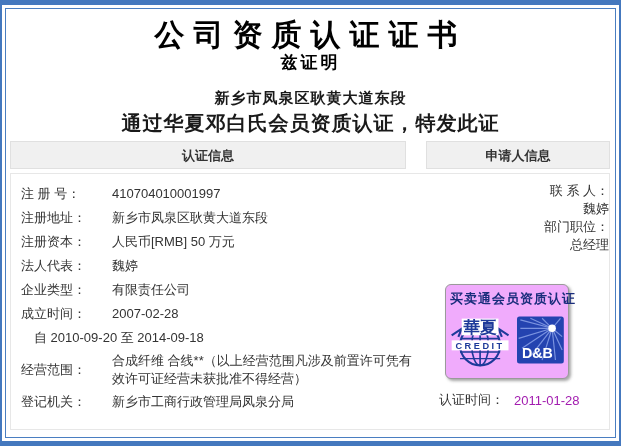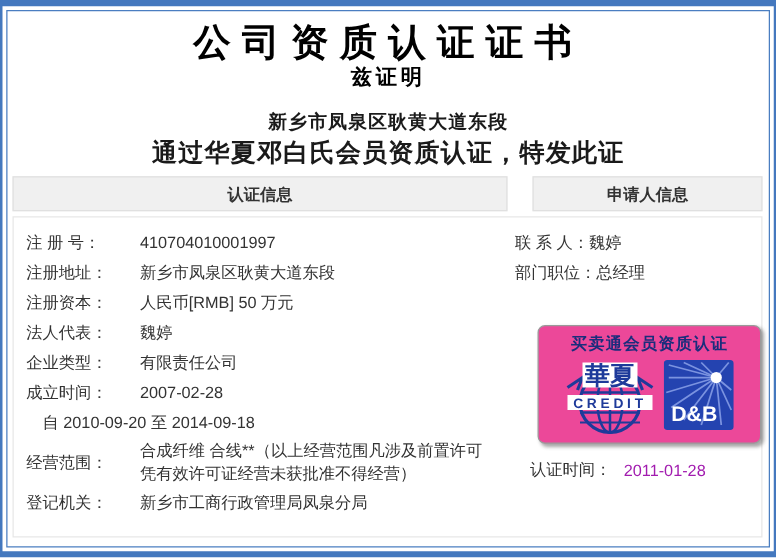--- a/index.html
+++ b/index.html
@@ -23,24 +23,24 @@
   .th.left{width:396px;}
   .th.right{flex:1;}
   .tbody{box-sizing:border-box;margin-top:4px;border:1px solid #e7e7e7;display:flex;height:257px;}
   .col-left{box-sizing:border-box;width:402px;padding:8px 0 0 10px;}
   .col-right{box-sizing:border-box;flex:1;padding:8px 0 0 14px;}
 
   .row{display:flex;align-items:center;min-height:24px;font-size:13px;color:#333;}
   .row .lbl{width:78px;flex:none;}
   .row .val{flex:1;padding-left:13px;line-height:18px;}
   .row.tall{min-height:40px;}
-  .r-row{display:flex;align-items:center;min-height:24px;font-size:13px;color:#333;}
+  .r-row{display:flex;align-items:flex-end;min-height:24px;font-size:13px;color:#333;flex-direction:column;}
   .r-row .val{padding-left:0;}
 
-  .badge{box-sizing:border-box;width:179px;margin:30px auto 0 18px;background:#ec4899;
+  .badge{box-sizing:border-box;width:124px;margin:30px auto 0 18px;background:#f0abfc;
     border:1px solid #9a9a9a;border-radius:6px;box-shadow:2px 2px 3px rgba(60,60,60,.45);
     padding:5px 4px 6px 4px;}
   .badge-title{text-align:center;font-weight:bold;font-size:13px;color:#1a2d7c;letter-spacing:1px;white-space:nowrap;}
   .badge-logos{margin-top:4px;display:flex;justify-content:center;align-items:flex-start;gap:7px;}
 
   .cert-time{margin:12px 0 0 12px;display:flex;align-items:center;font-size:13px;color:#333;}
   .cert-time .val{padding-left:10px;color:#a21caf;}
 </style>
 </head>
 <body>

